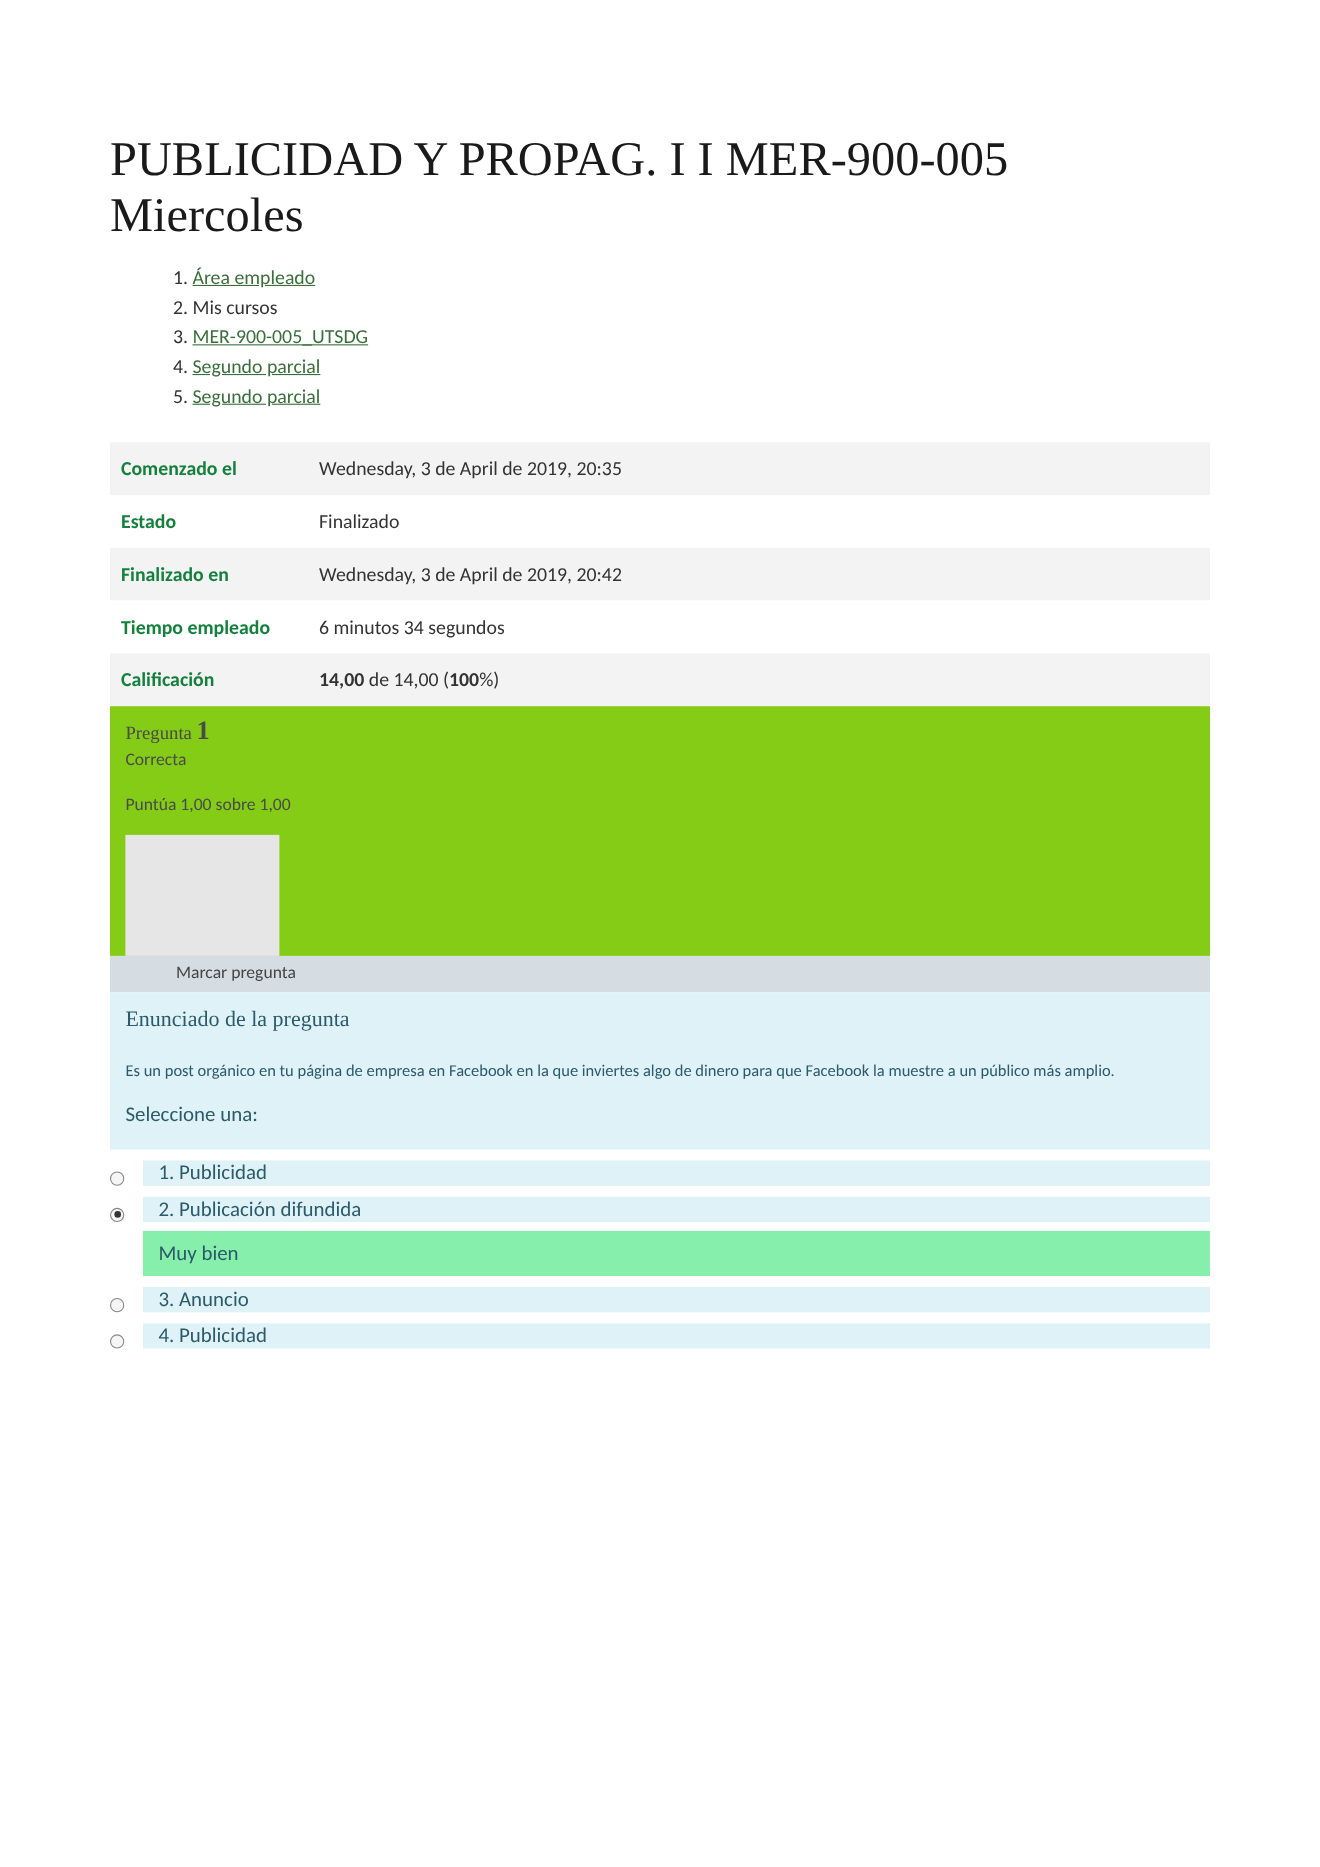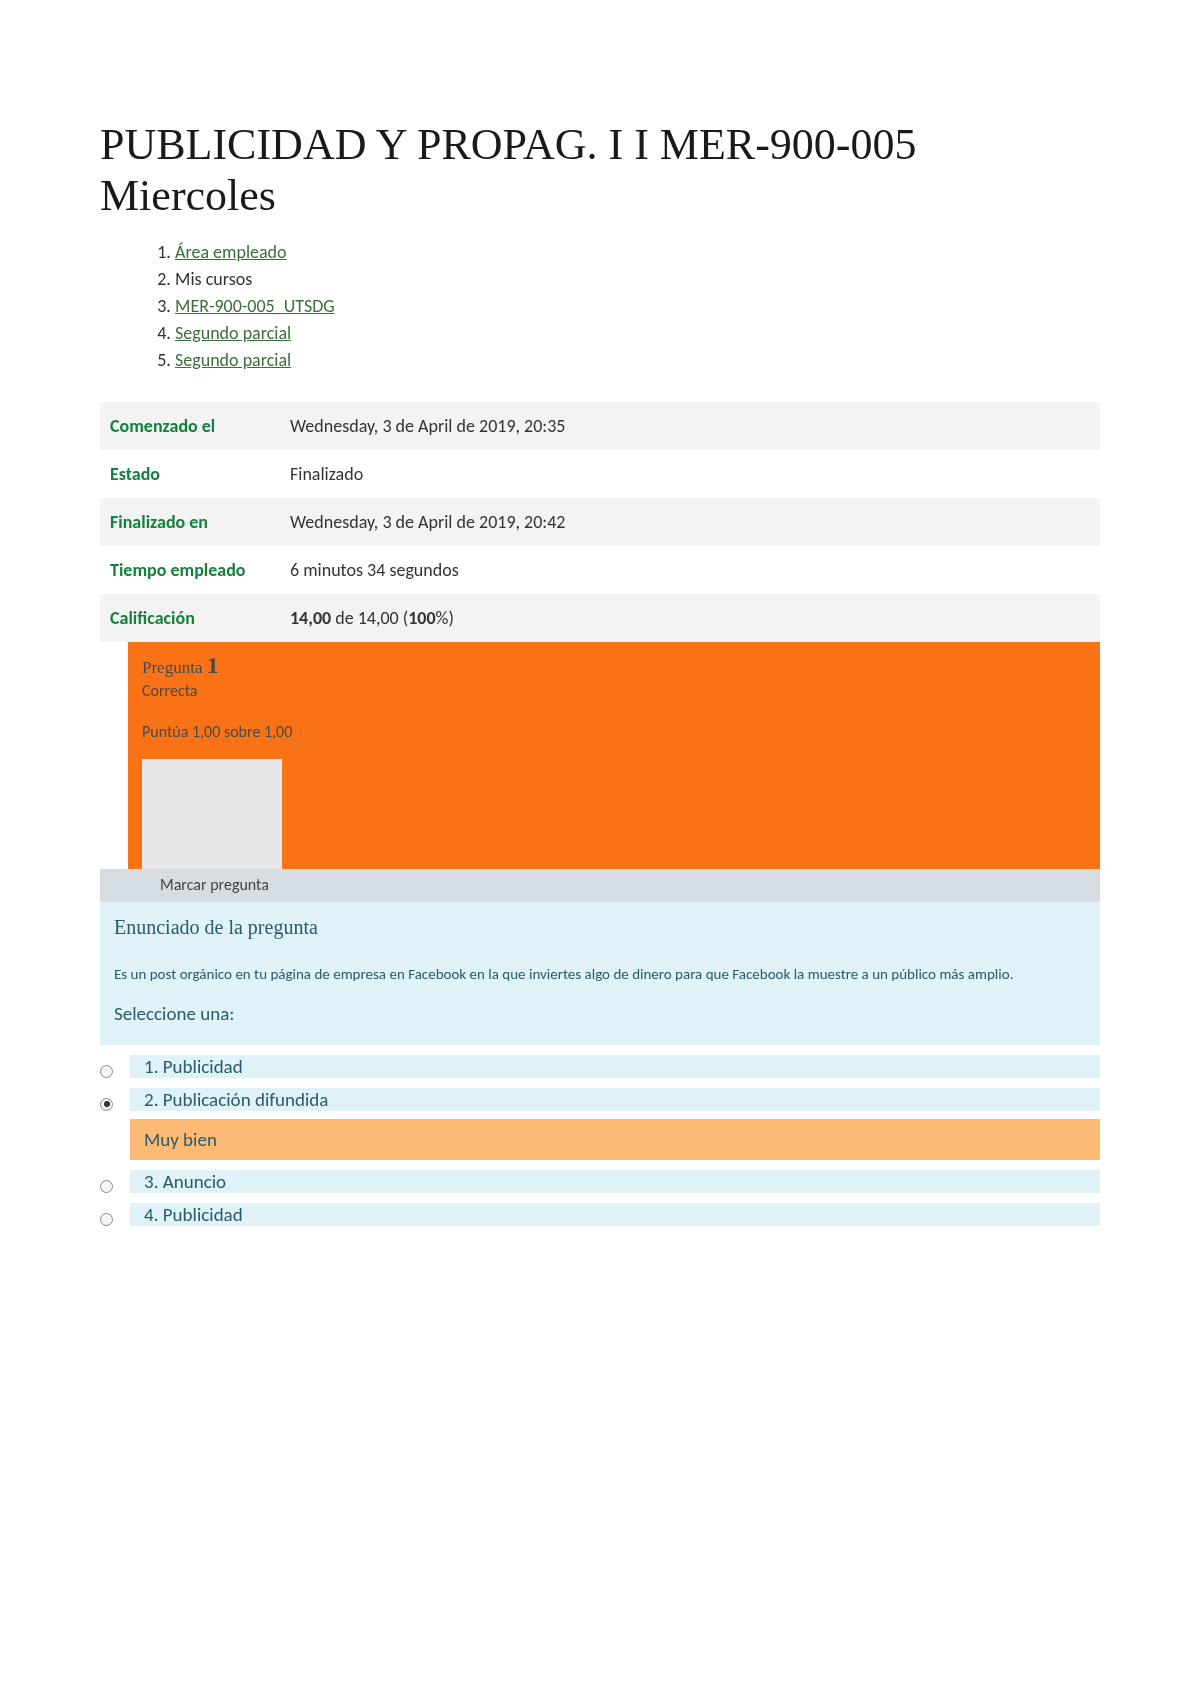--- a/index.html
+++ b/index.html
@@ -57,24 +57,23 @@
       text-align: left;
       font-weight: bold;
       color: #15803d;
       padding-right: 16px !important;
     }
     .summary-value {
       color: #333;
     }
     .bold { font-weight: bold; }
     .question-info {
-      background: #f97316;
+      background: #84cc16;
       padding: 10px 14px 0 14px;
       position: relative;
-      margin-left: 28px;
     }
     .question-label {
       font-family: 'Times New Roman', Times, serif;
       font-size: 17px;
       color: #4a4a4a;
     }
     .question-number {
       font-family: 'Times New Roman', Times, serif;
       font-size: 24px;
       font-weight: bold;
@@ -158,21 +157,21 @@
     .answer-cell {
       flex: 1;
       background: #def2f8;
       padding: 0 14px;
       font-size: 19px;
       color: #2b5a6a;
     }
     .feedback-row {
       margin-left: 30px;
       margin-top: 8px;
-      background: #fdba74;
+      background: #86efac;
       padding: 9px 14px;
       font-size: 19px;
       color: #2b5a6a;
     }
   </style>
 </head>
 <body>
 
 <h1 class="page-title">PUBLICIDAD Y PROPAG. I I MER-900-005 Miercoles</h1>
 

